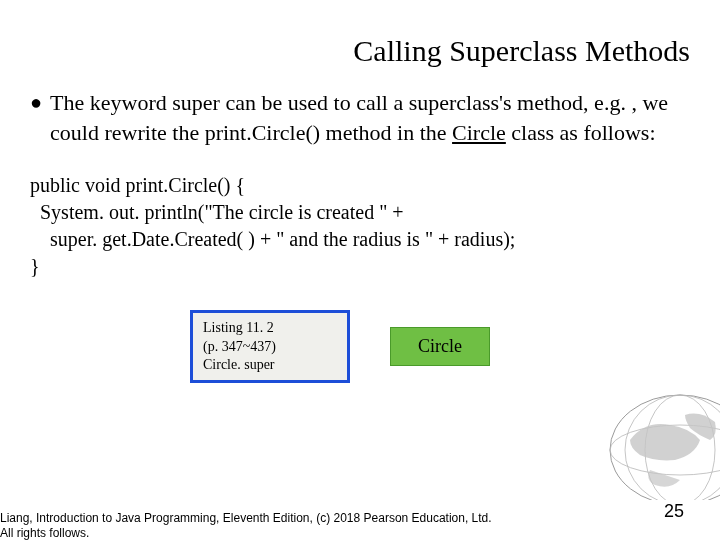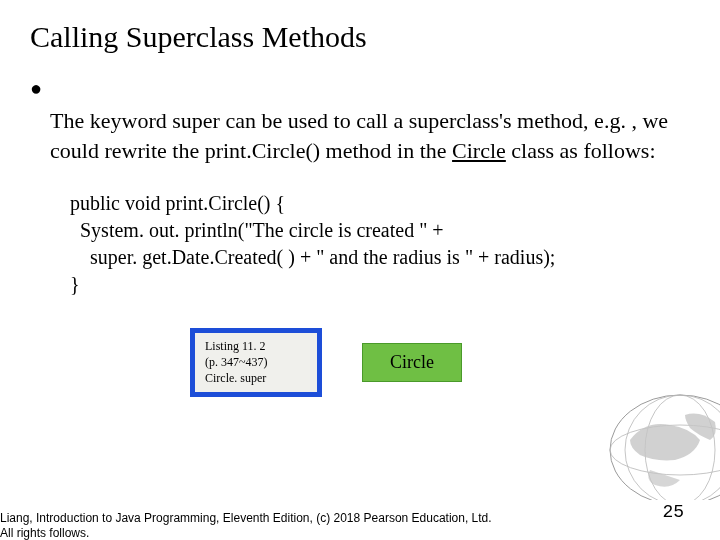--- a/index.html
+++ b/index.html
@@ -14,60 +14,58 @@
   }
   .slide {
     width: 720px;
     height: 540px;
     position: relative;
     box-sizing: border-box;
     padding: 20px 30px 0 30px;
   }
   .title {
     font-size: 30px;
-    text-align: left;
-    margin: 0 0 20px 0;
+    text-align: right;
+    margin: 14px 0 20px 0;
     font-weight: normal;
   }
   .bullet-row {
     display: flex;
     align-items: flex-start;
     margin-bottom: 25px;
   }
   .bullet {
     font-size: 20px;
     line-height: 1;
     margin-right: 8px;
     margin-top: 4px;
   }
   .bullet-text {
     font-size: 22px;
     line-height: 1.35;
-    margin-top: 32px;
   }
   .code-block {
     font-size: 20px;
     line-height: 1.35;
-    margin-left: 40px;
     margin-bottom: 30px;
     white-space: pre;
   }
   .boxes {
     display: flex;
     align-items: center;
     gap: 40px;
     margin-left: 160px;
   }
   .box1 {
     background: #f0f0ec;
-    border: 5px solid #1d4ed8;
+    border: 3px solid #1d4ed8;
     padding: 6px 10px;
-    font-size: 12px;
+    font-size: 14px;
     line-height: 1.3;
-    width: 132px;
+    width: 160px;
     box-sizing: border-box;
   }
   .box2 {
     background: #6fbf44;
     border: 1px solid #4a9a2a;
     padding: 8px 18px;
     font-size: 18px;
     text-align: center;
     width: 100px;
     box-sizing: border-box;
@@ -81,21 +79,21 @@
     font-family: Arial, sans-serif;
     font-size: 12px;
     line-height: 1.2;
     color: #000;
   }
   .pagenum {
     position: absolute;
     bottom: 18px;
     right: 36px;
     font-size: 18px;
-    font-family: Liberation Mono, monospace;
+    font-family: Liberation Sans, sans-serif;
   }
   .globe {
     position: absolute;
     right: 0;
     bottom: 40px;
     width: 160px;
     height: 120px;
     opacity: 0.85;
   }
 </style>

